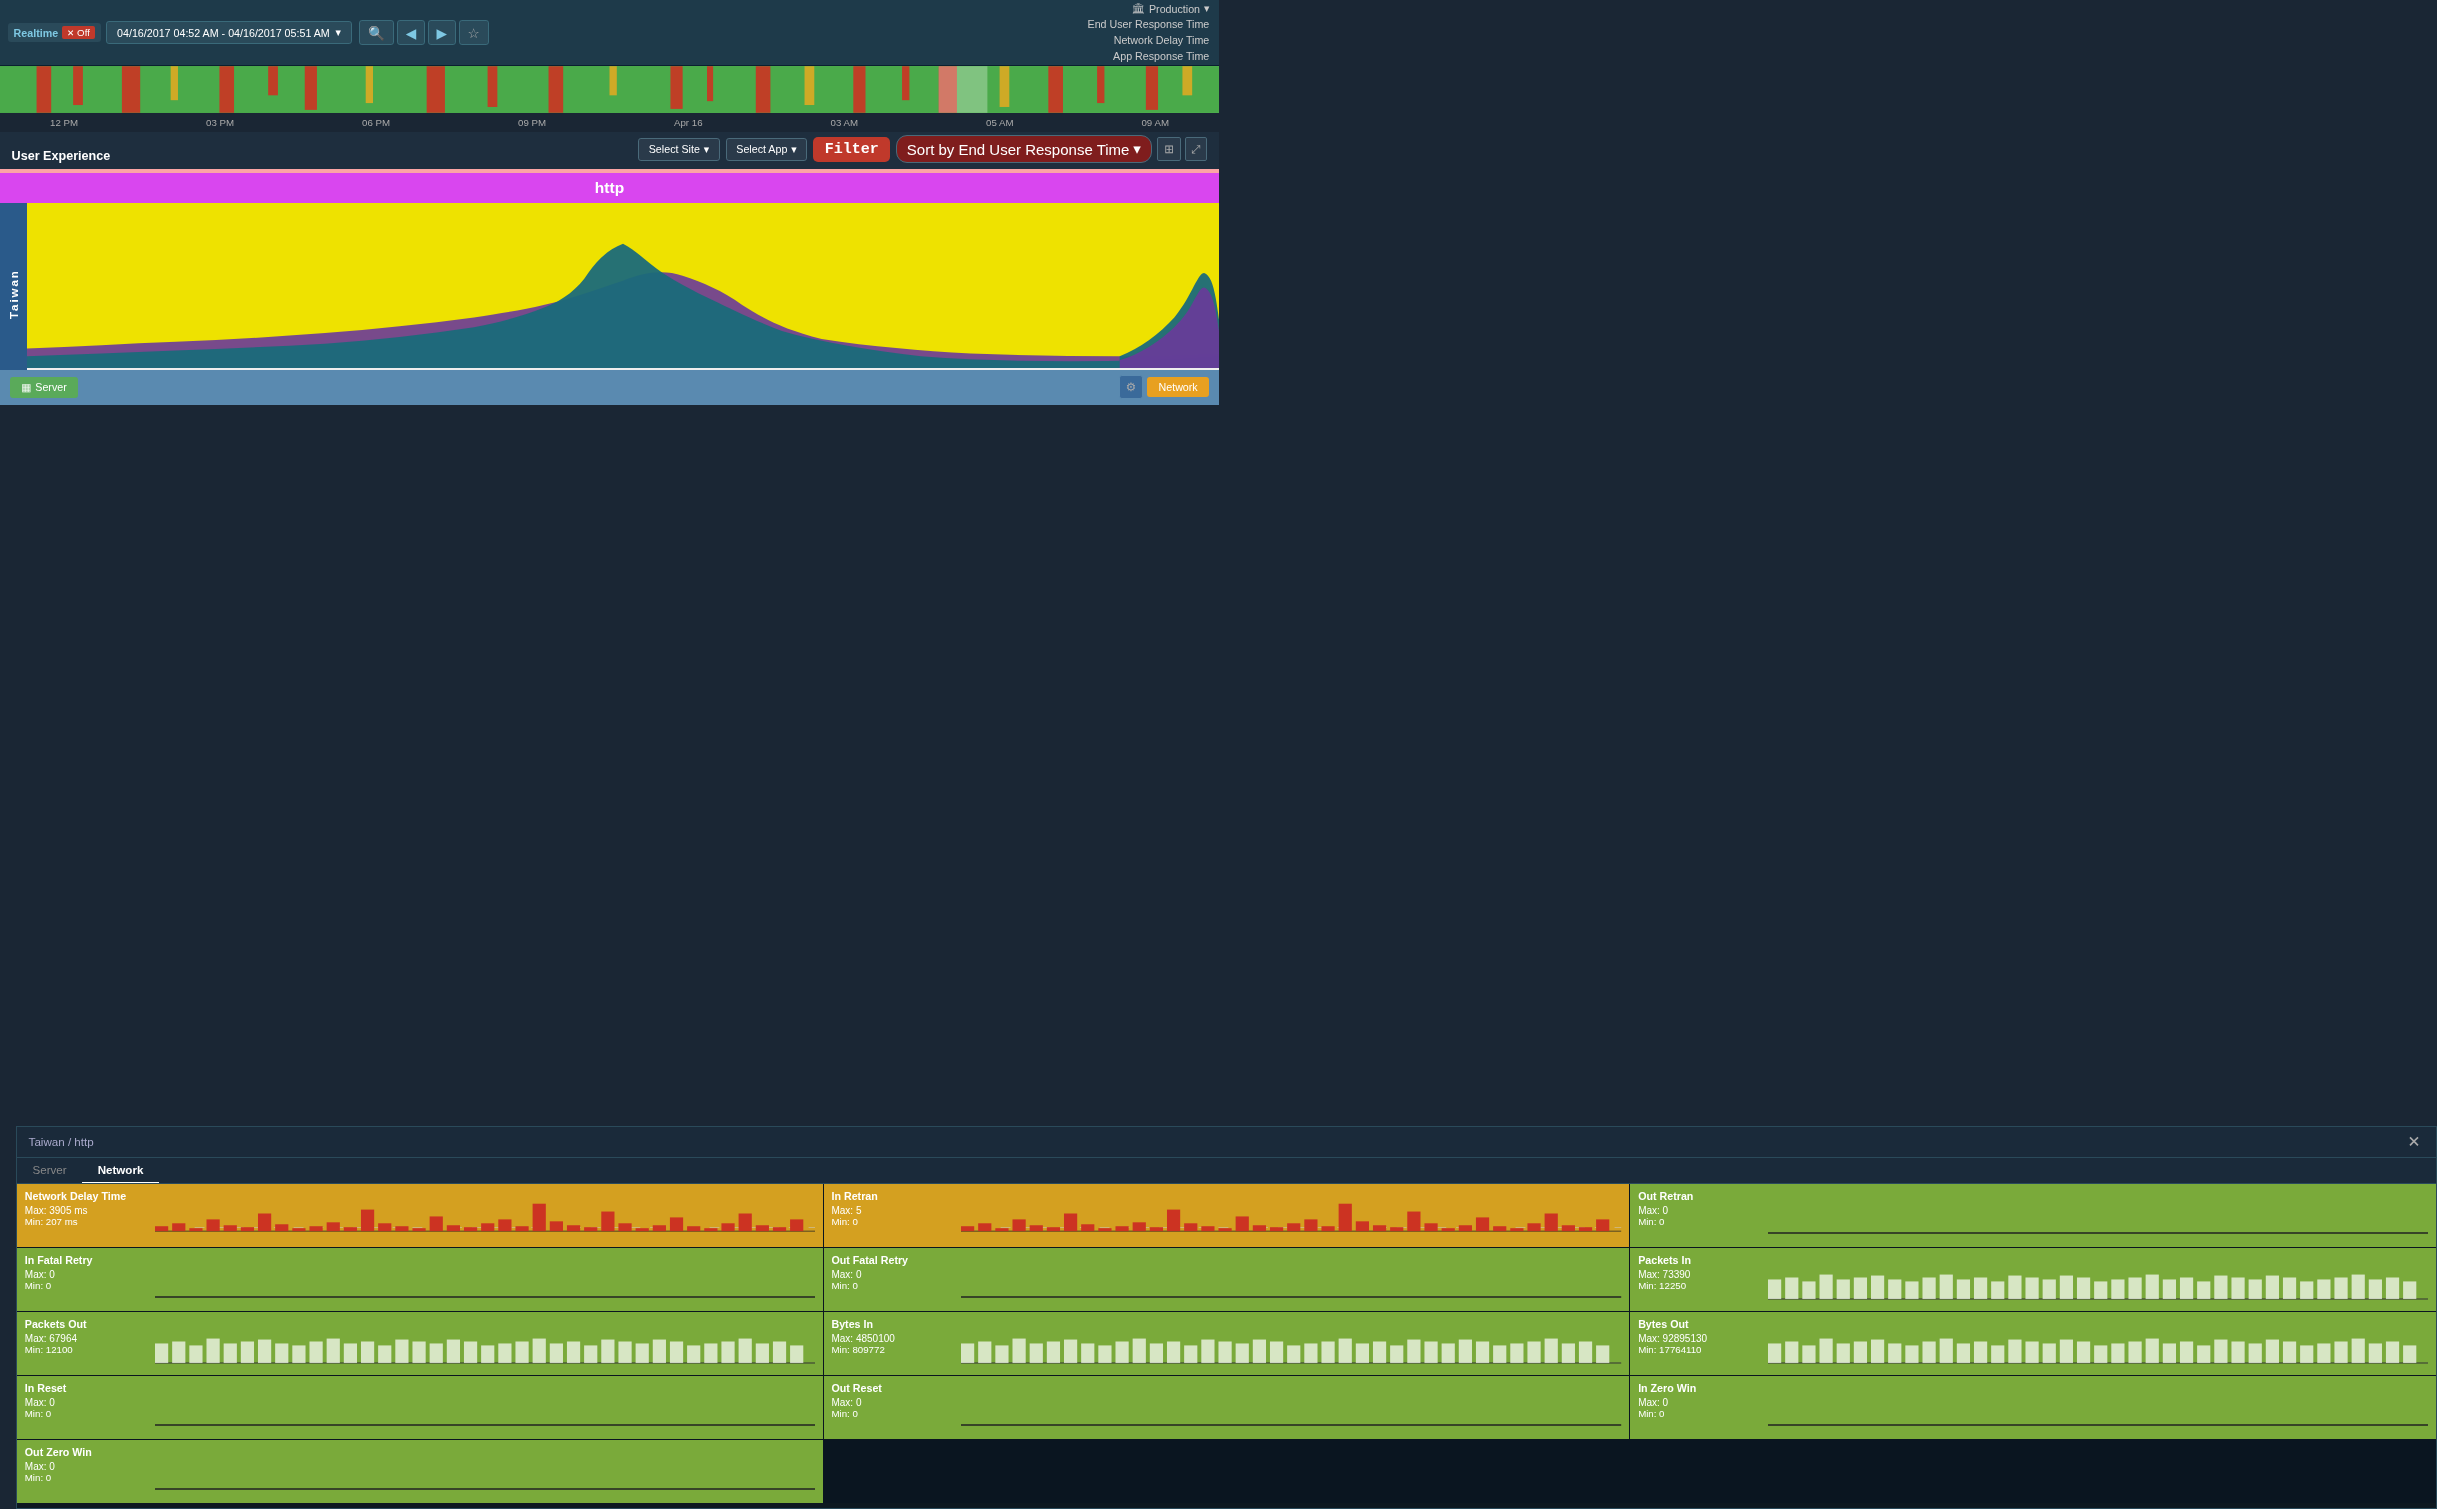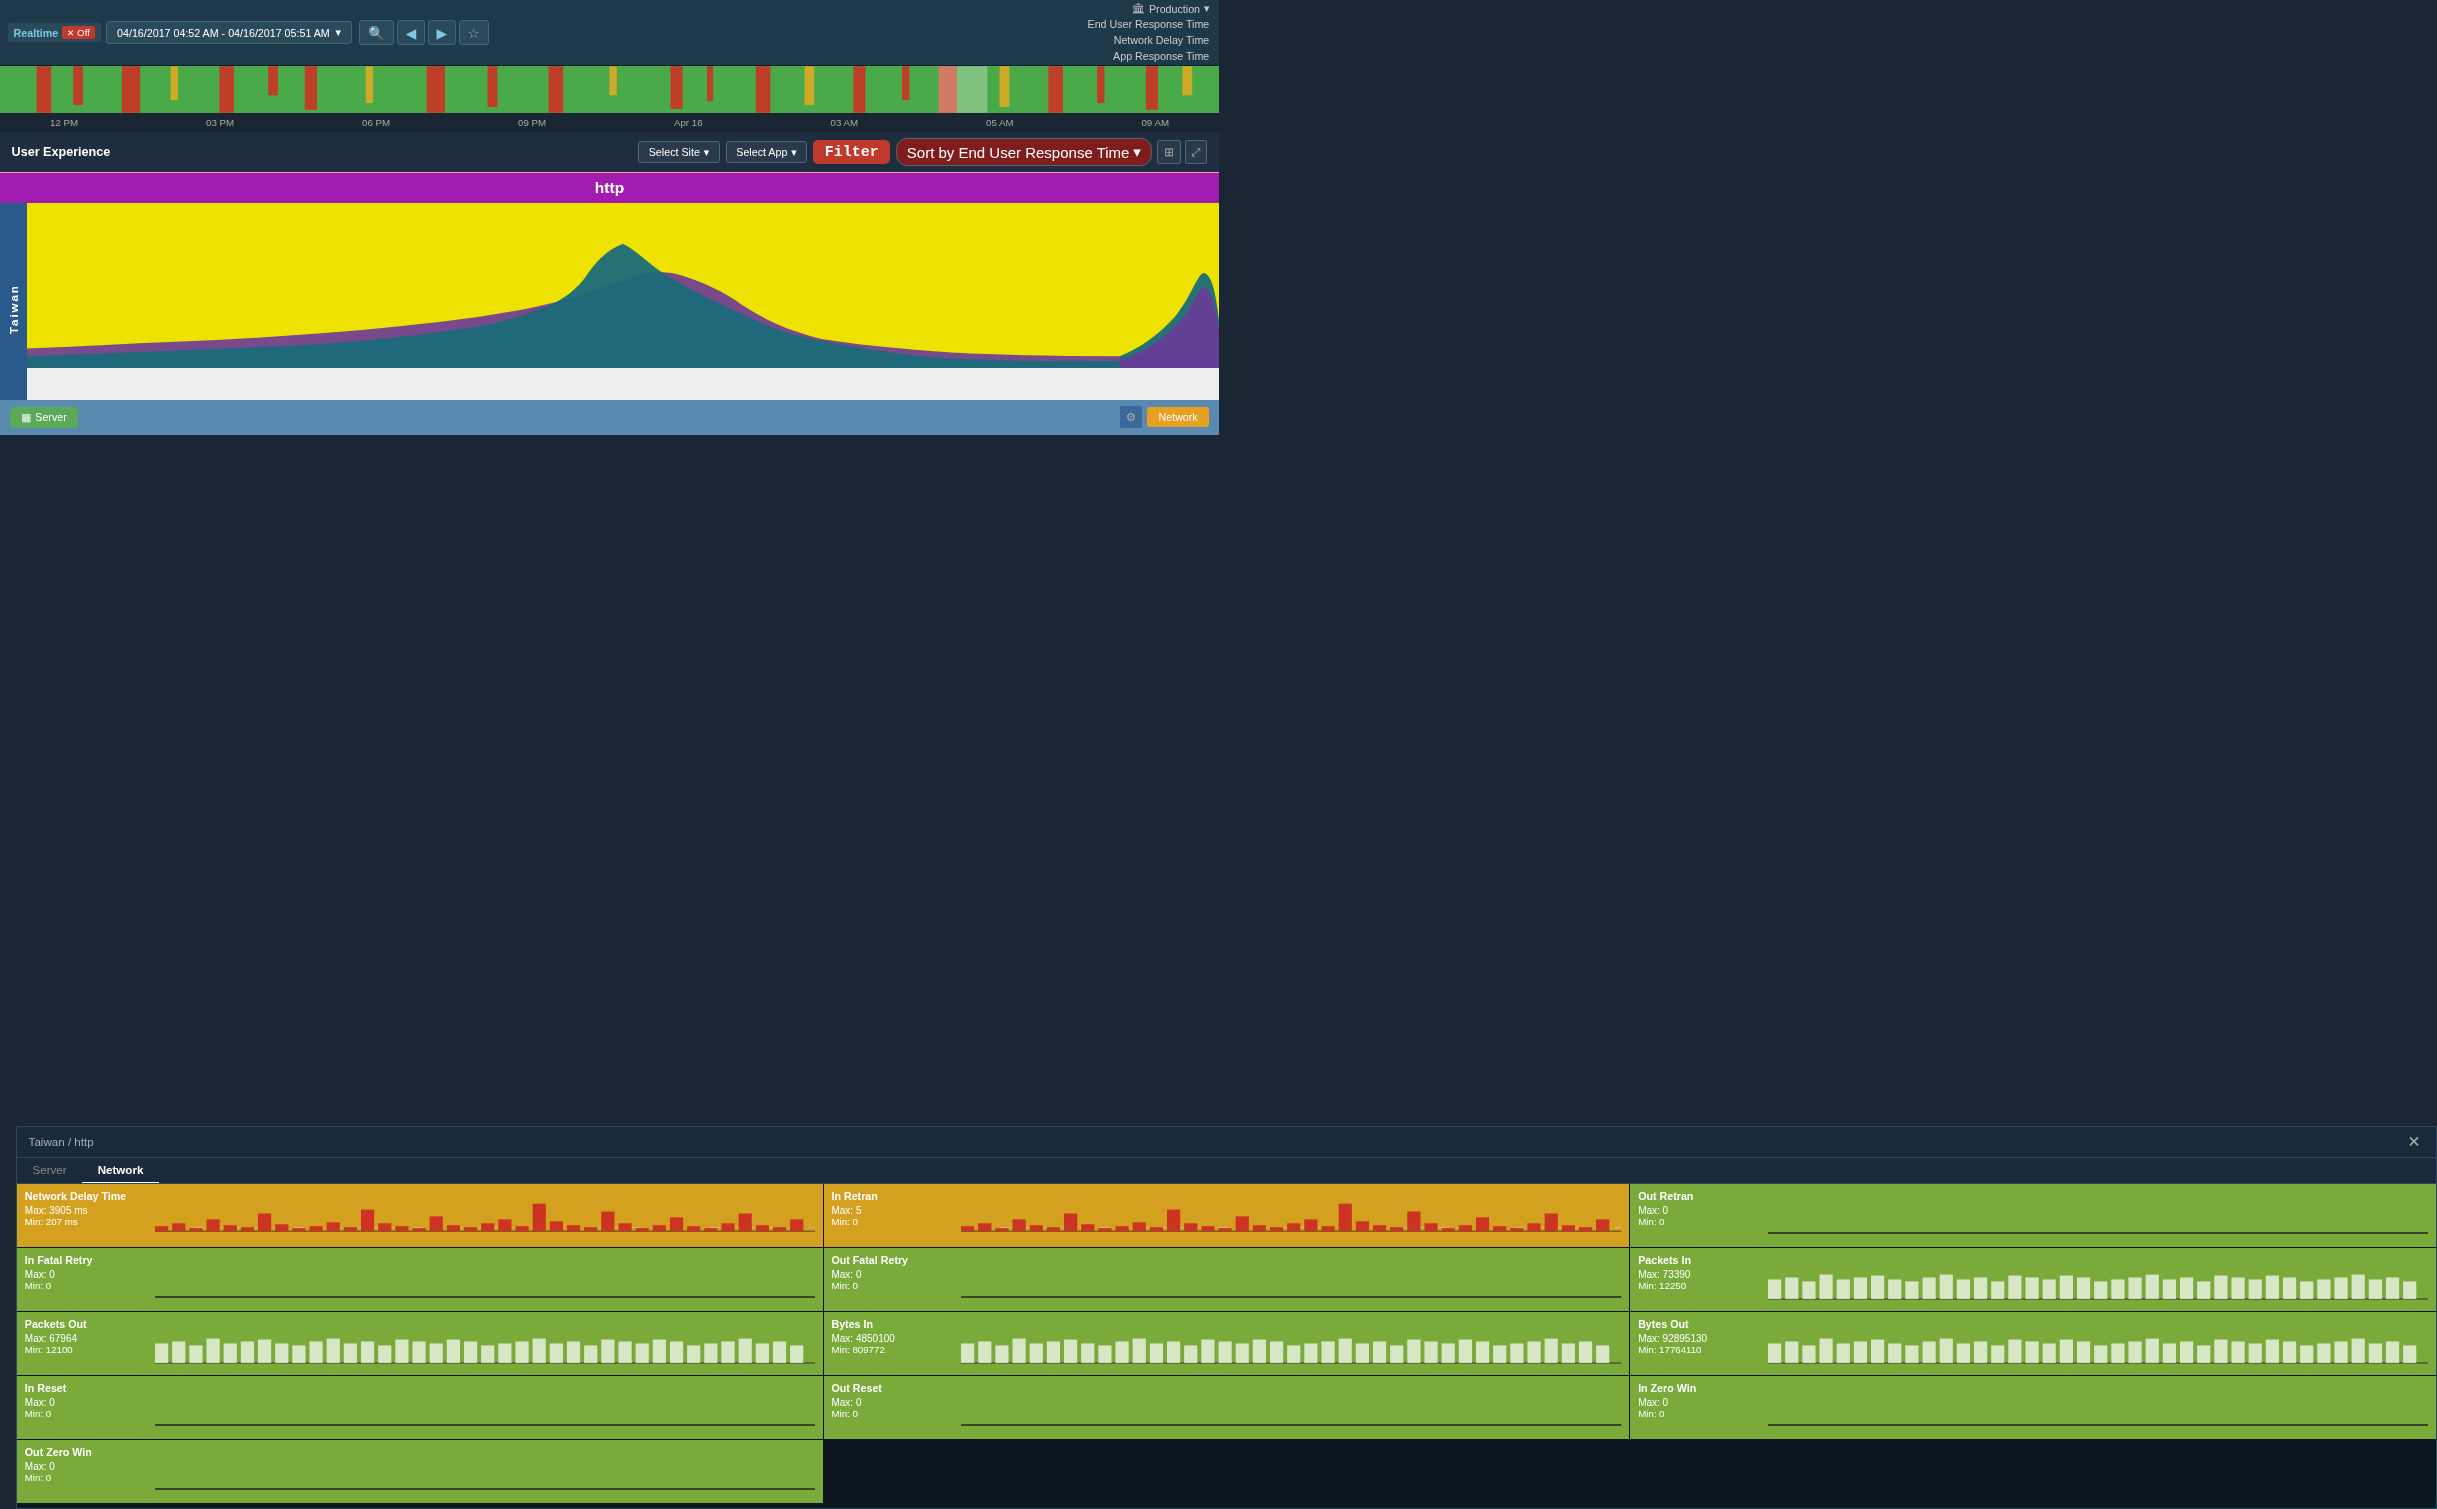--- a/index.html
+++ b/index.html
@@ -119,23 +119,23 @@
       background: #1a2634;
       height: 19.4px;
       align-items: center;
       gap: 28px;
     }
 
     
     .ux-header {
       background: #1e2e3e;
       display: flex;
-      align-items: center;
+      align-items: flex-end;
       padding: 5.8px 11.6px;
-      border-bottom: 1px solid #fca5a5;
+      border-bottom: 4px solid #fca5a5;
       height: 41px;
       gap: 20px;
     }
     .ux-title {
       font-size: 12.6px;
       font-weight: bold;
       color: #fff;
       flex: 1;
     }
     .ux-controls {
@@ -452,21 +452,21 @@
       <span>Sort by End User Response Time</span>
       <span>▾</span>
     </button>
     <div class="grid-icons">
       <button class="grid-icon">⊞</button>
       <button class="grid-icon">⤢</button>
     </div>
   </div>
 </div>
 
-<div style="background:#a21caf; position:relative; height: 262px;">
+<div style="background:#d946ef; position:relative; height: 232px;">
   <div style="text-align:center; padding:5.8px 0; font-size:15.5px; font-weight:bold; color:#fff;">
     <span>http</span>
   </div>
   <div style="display:flex; height:calc(100% - 49px);">
     <div class="taiwan-label">
       <span>Taiwan</span>
     </div>
     <div class="chart-area">
       <svg viewBox="0 0 1200 170" preserveAspectRatio="none" width="100%" height="165">
 

